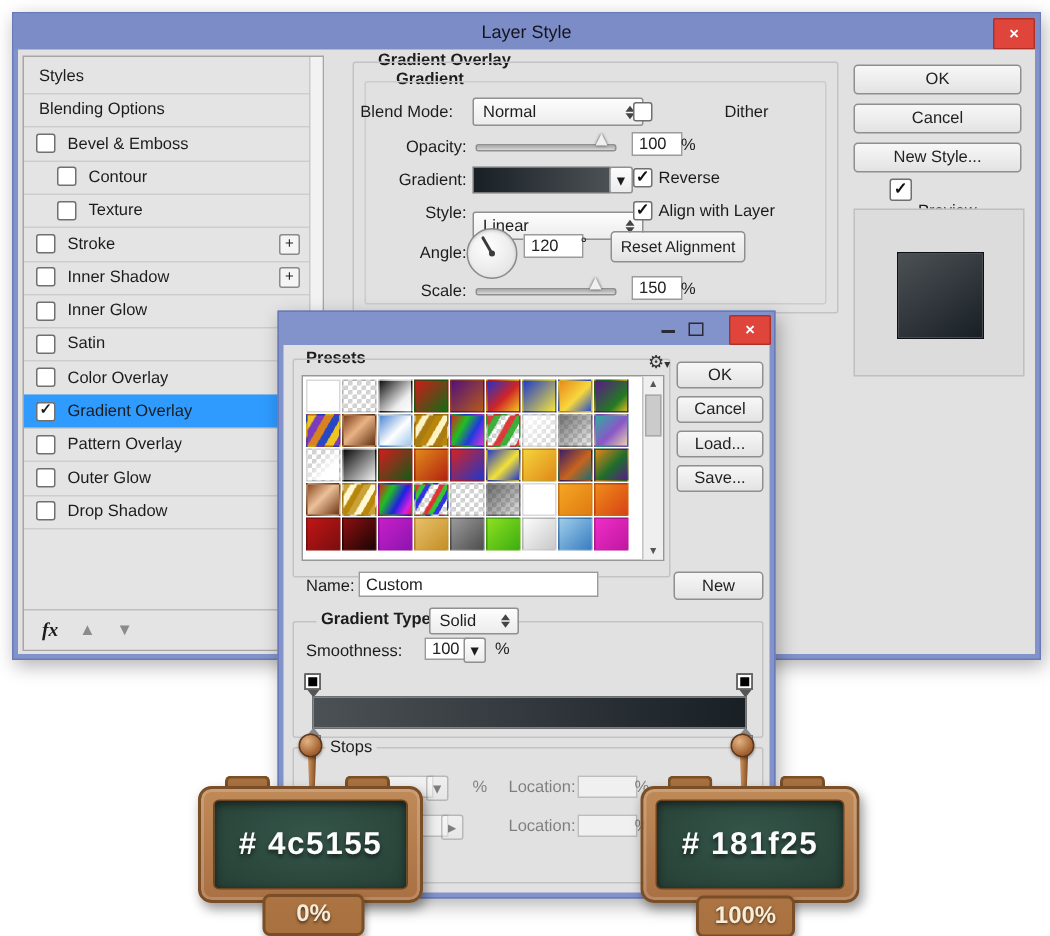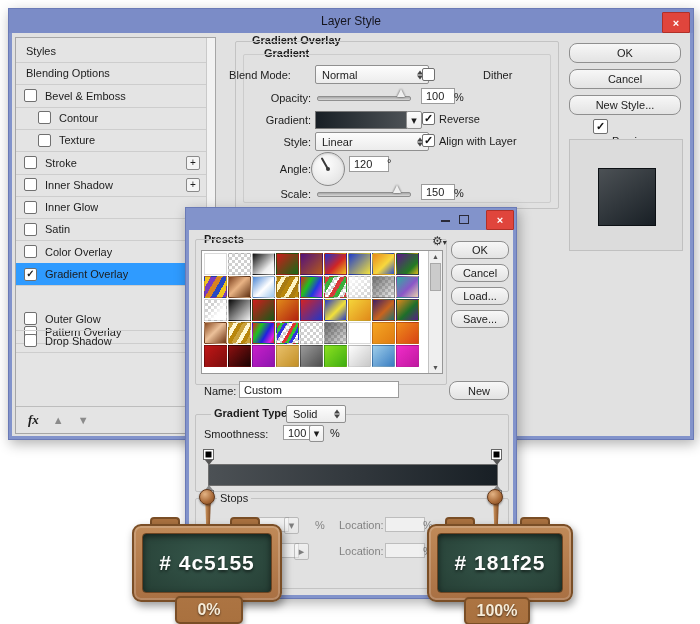--- a/index.html
+++ b/index.html
@@ -16,21 +16,21 @@
   .win-body{position:absolute;background:#e1e1e1;}
   .closebtn{position:absolute;display:flex;align-items:center;justify-content:center;
             color:#fff;font-weight:bold;font-size:11px;background:var(--close,#e0453c);
             border:1px solid #b03028;border-radius:1px;cursor:default;}
   .wc-min{position:absolute;width:9px;height:2px;background:#2a2a38;}
   .wc-max{position:absolute;width:8px;height:7px;border:1px solid #2a2a38;}
 
   
   .btn{position:absolute;display:flex;align-items:center;justify-content:center;
        background:linear-gradient(#f7f7f7,#e3e3e3);border:1px solid #8f8f8f;
-       border-radius:8px;font-size:11px;color:#222;}
+       border-radius:3px;font-size:11px;color:#222;}
   .input{position:absolute;background:#fff;border:1px solid #9b9b9b;font-size:11px;
          display:flex;align-items:center;padding:0 4px;color:#222;}
   .dd{position:absolute;background:linear-gradient(#fdfdfd,#ececec);border:1px solid #909090;
       border-radius:2px;display:flex;align-items:center;padding:0 6px;font-size:11px;}
   .dd-ud{position:absolute;right:4px;top:50%;transform:translateY(-50%);width:7px;height:9px;}
   .dd-ud i{position:absolute;left:0;width:0;height:0;border-left:3.5px solid transparent;border-right:3.5px solid transparent;}
   .dd-ud .up{top:0;border-bottom:4px solid #444;}
   .dd-ud .dn{bottom:0;border-top:4px solid #444;}
   .cb{position:absolute;width:11px;height:11px;background:#fff;border:1px solid #707070;
       border-radius:2px;font-size:11px;line-height:10px;text-align:center;color:#111;}
@@ -182,21 +182,21 @@
               <span class="sb-lbl">Satin</span>
             </div>
             <div class="sb-item" style="top: 202.7px;">
               <span class="sb-cb"></span>
               <span class="sb-lbl">Color Overlay</span>
             </div>
             <div class="sb-item sel" style="top: 225px;">
               <span class="sb-cb checked"></span>
               <span class="sb-lbl">Gradient Overlay</span>
             </div>
-            <div class="sb-item" style="top: 247.3px; margin-top: 36px;">
+            <div class="sb-item" style="top: 247.3px;">
               <span class="sb-cb"></span>
               <span class="sb-lbl">Pattern Overlay</span>
             </div>
             <div class="sb-item" style="top: 269.6px;">
               <span class="sb-cb"></span>
               <span class="sb-lbl">Outer Glow</span>
             </div>
             <div class="sb-item" style="top: 291.9px;">
               <span class="sb-cb"></span>
               <span class="sb-lbl">Drop Shadow</span>
@@ -208,21 +208,21 @@
           <span class="fx-arrow">▲</span>
           <span class="fx-arrow">▼</span>
         </div>
       </div>
 
       <div class="gtitle" style="left:237px;top:1px;font-size:11px;">Gradient Overlay</div>
       <div class="gbox" style="left:223px;top:8px;width:322px;height:166px;"></div>
       <div class="gtitle" style="left:249px;top:14px;">Gradient</div>
       <div class="gbox" style="left:231px;top:21px;width:306px;height:147px;border-color:#cccccc;"></div>
 
-      <div class="rlabel" style="left:193px;top:36px;text-align:center;">Blend Mode:</div>
+      <div class="rlabel" style="left:180px;top:36px;">Blend Mode:</div>
       <div class="dd" style="left:303px;top:32px;width:100px;height:17px;">
         <span>Normal</span>
         <span class="dd-ud">
             <i class="up"></i>
             <i class="dn"></i>
           </span>
       </div>
       <div class="cb" style="left:410px;top:35px;"></div>
       <div class="lbl" style="left:427px;top:36px;padding-left:44px;">Dither</div>
 
@@ -232,37 +232,38 @@
       <div class="input" style="left:409px;top:55px;width:24px;height:14px;">100</div>
       <div class="lbl" style="left:442px;top:58px;">%</div>
 
       <div class="rlabel" style="left:189px;top:81px;">Gradient:</div>
       <div class="abs" style="left: 303px; top: 78px; width: 90px; height: 16px; border: 1px solid rgb(119, 119, 119); background: linear-gradient(to right, rgb(24, 31, 37), rgb(76, 81, 85));"></div>
       <div class="dd" style="left:394px;top:78px;width:14px;height:16px;padding:0;justify-content:center;">▾</div>
       <div class="cb checked" style="left:410px;top:79px;"></div>
       <div class="lbl" style="left:427px;top:80px;">Reverse</div>
 
       <div class="rlabel" style="left:189px;top:103px;">Style:</div>
-      <div class="dd" style="left:303px;top:99px;width:100px;height:17px;">
+      <div class="dd" style="left:303px;top:108px;width:100px;height:17px;">
         <span>Linear</span>
         <span class="dd-ud">
             <i class="up"></i>
             <i class="dn"></i>
           </span>
       </div>
       <div class="cb checked" style="left:410px;top:101px;"></div>
       <div class="lbl" style="left:427px;top:102px;">Align with Layer</div>
 
       <div class="rlabel" style="left:189px;top:130px;">Angle:</div>
       <div class="dial" style="left:299px;top:119px;">
         <span class="needle"></span>
         <span class="dot"></span>
       </div>
       <div class="input" style="left:337px;top:123px;width:30px;height:14px;">120</div>
       <div class="lbl" style="left:375px;top:124px;">°</div>
+      <div class="btn" style="left:395px;top:121px;width:88px;height:19px;font-size:10.5px;">Reset Alignment</div>
 
       <div class="rlabel" style="left:189px;top:155px;">Scale:</div>
       <div class="track" style="left:305px;top:159px;width:92px;"></div>
       <div class="sl-thumb" style="left:381px;top:152px;"></div>
       <div class="input" style="left:409px;top:151px;width:24px;height:14px;">150</div>
       <div class="lbl" style="left:442px;top:154px;">%</div>
 
       <div class="btn" style="left:557px;top:10px;width:110px;height:18px;">OK</div>
       <div class="btn" style="left:557px;top:36px;width:110px;height:18px;">Cancel</div>
       <div class="btn" style="left:557px;top:62px;width:110px;height:18px;">New Style...</div>

